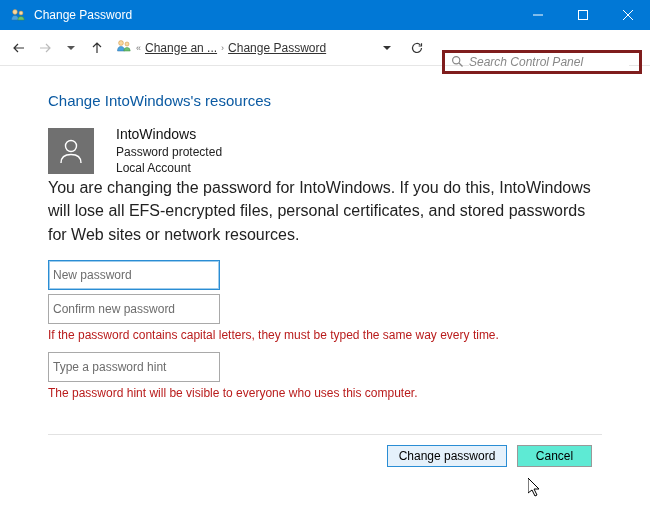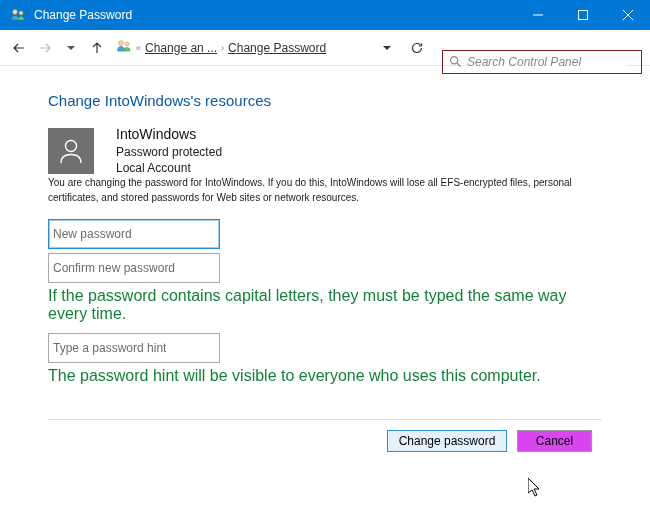--- a/index.html
+++ b/index.html
@@ -10,39 +10,39 @@
   .winbtns { display: flex; }
   .winbtn { width: 45px; height: 30px; display: flex; align-items: center; justify-content: center; }
   .winbtn svg { stroke: #fff; fill: none; }
   .navrow { height: 36px; display: flex; align-items: center; padding: 0 8px; gap: 4px; font-size: 12px; color: #333; border-bottom: 1px solid #e6e6e6; }
   .navbtn { width: 22px; height: 22px; display: flex; align-items: center; justify-content: center; color: #555; }
   .navbtn.disabled { color: #bbb; }
   .breadcrumb { display: flex; align-items: center; gap: 4px; flex: 1; overflow: hidden; margin-left: 4px; }
   .bc-sep { font-size: 9px; color: #777; }
   .bc-text { white-space: nowrap; text-decoration: underline; }
   .refresh { margin-left: 4px; color: #333; }
-  .search { width: 200px; height: 24px; border: 1px solid #7f1d1d; display: flex; align-items: center; margin-left: 10px; margin-top: 28px; }
+  .search { width: 200px; height: 24px; border: 3px solid #7f1d1d; display: flex; align-items: center; margin-left: 10px; margin-top: 28px; }
   .search .sicon { width: 24px; display: flex; align-items: center; justify-content: center; color: #888; }
   .search input { border: none; outline: none; font-size: 12px; width: 160px; color: #333; font-style: italic; }
   .search input::placeholder { color: #888; font-style: italic; }
   .content { padding: 26px 48px 0 48px; }
   .heading { color: #0b5aa2; font-size: 15px; font-weight: 400; margin-bottom: 16px; }
   .userrow { display: flex; align-items: center; gap: 22px; margin-bottom: 0; }
   .avatar { width: 46px; height: 46px; background: #707070; display: flex; align-items: center; justify-content: center; }
   .avatar svg { stroke: #fff; fill: none; stroke-width: 1.4; }
   .userinfo { font-size: 12px; line-height: 1.35; color: #222; }
   .username { font-size: 14px; color: #111; }
-  .warn { font-size: 10px; color: #222; line-height: 1.45; margin-bottom: 14px; }
+  .warn { font-size: 16px; color: #222; line-height: 1.45; margin-bottom: 14px; }
   .field { display: block; width: 172px; height: 20px; border: 1px solid #a9a9a9; font-size: 12px; padding: 14px 4px; margin-bottom: 4px; outline: none; font-family: inherit; }
   .field.focused { border: 1px solid #2a8dd4; box-shadow: 0 0 0 1px rgba(42,141,212,0.45) inset; }
   .field::placeholder { color: #6d6d6d; }
-  .note { font-size: 16px; color: #15803d; margin-bottom: 10px; }
+  .note { font-size: 12px; color: #b91c1c; margin-bottom: 10px; }
   .footer-sep { border-top: 1px solid #e2e2e2; margin-top: 34px; }
   .btnrow { display: flex; justify-content: flex-end; gap: 10px; padding: 10px 10px 0 0; }
-  .btn { min-width: 75px; height: 22px; font-size: 12px; border: 1px solid #999; background: #d946ef; padding: 0 10px; cursor: default; }
+  .btn { min-width: 75px; height: 22px; font-size: 12px; border: 1px solid #999; background: #5eead4; padding: 0 10px; cursor: default; }
   .btn.primary { border: 1px solid #2a8dd4; background: #e5f1fb; min-width: 120px; }
   .cursor { position: absolute; left: 528px; top: 478px; pointer-events: none; }
 </style>
 </head>
 <body>
 
 <div class="titlebar">
   <span class="icon">
     <svg width="16" height="16" viewBox="0 0 16 16">
         <circle cx="5" cy="5" r="2.4" fill="#f9d9a0" stroke="#c88934" stroke-width="0.5"></circle>

